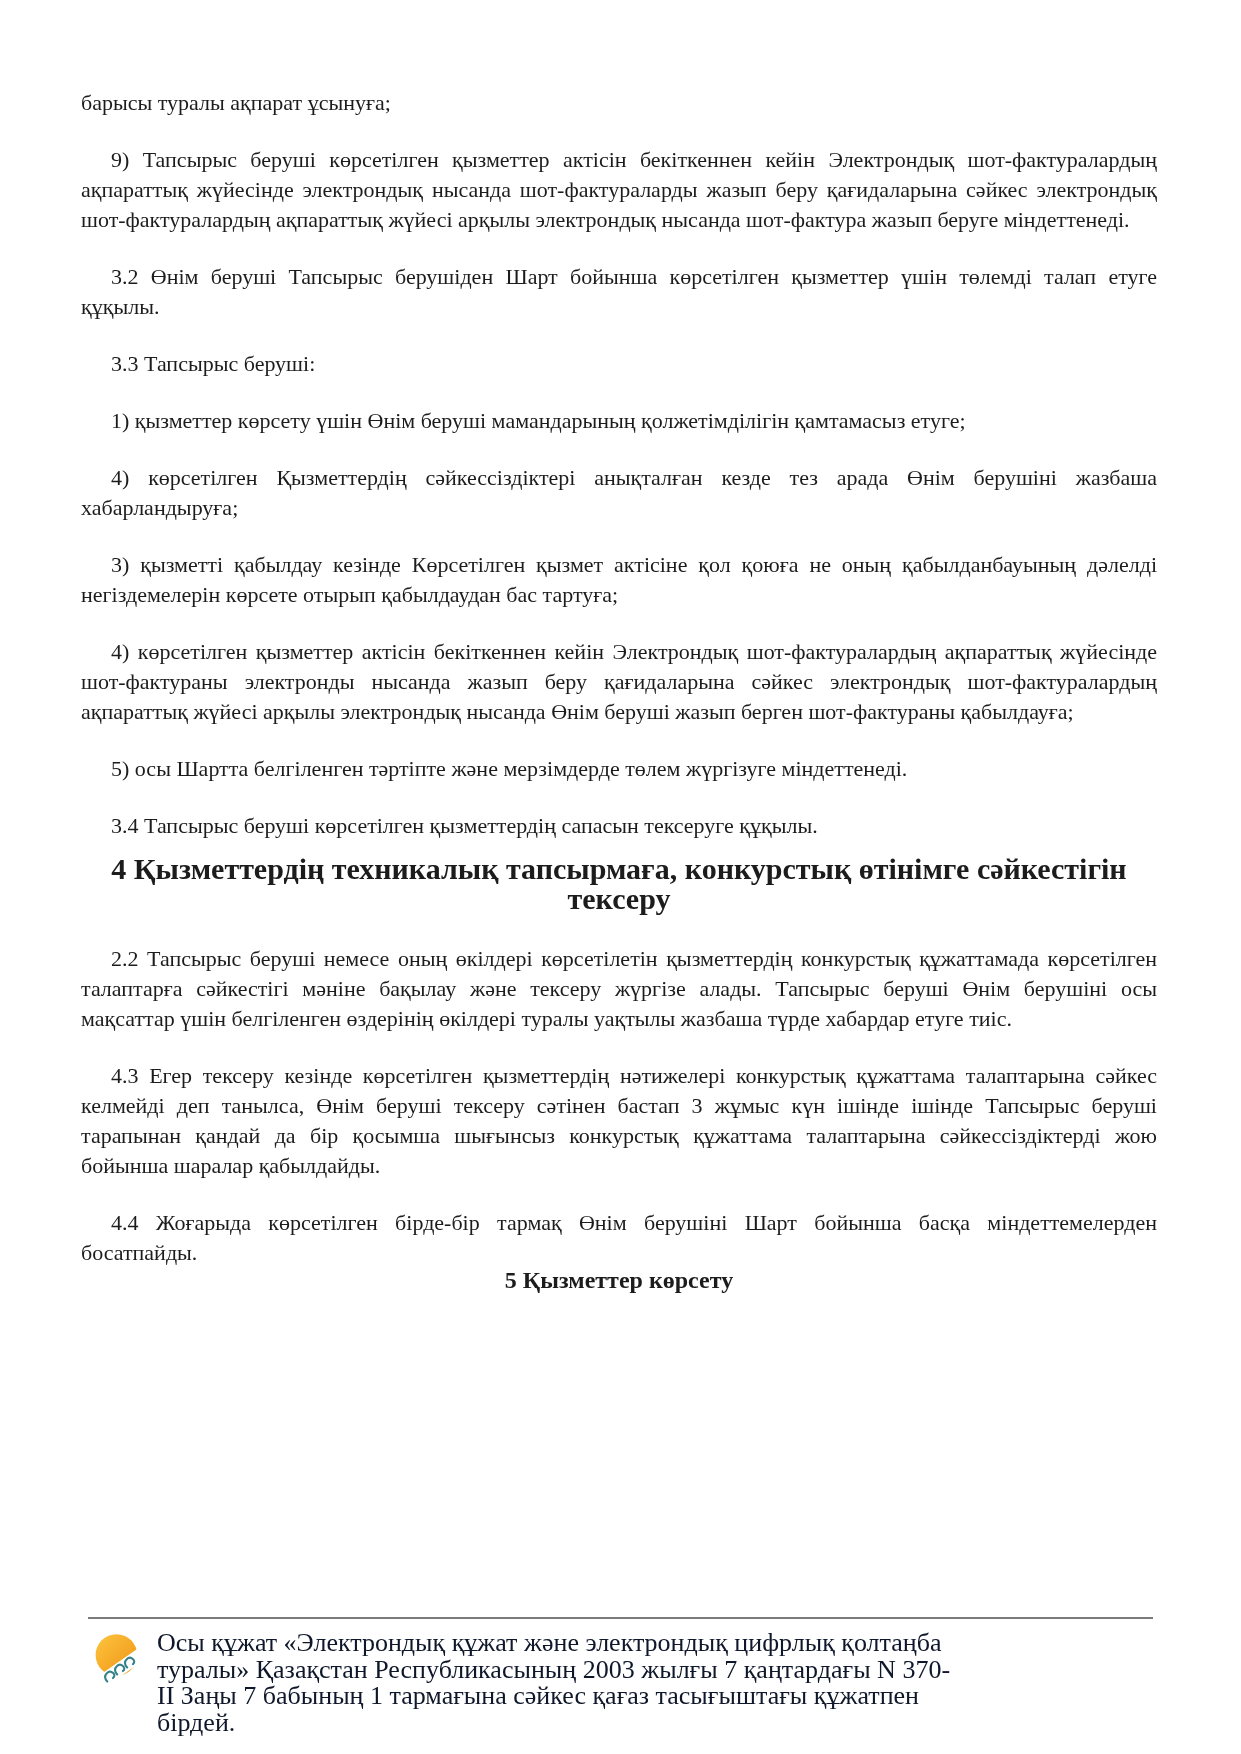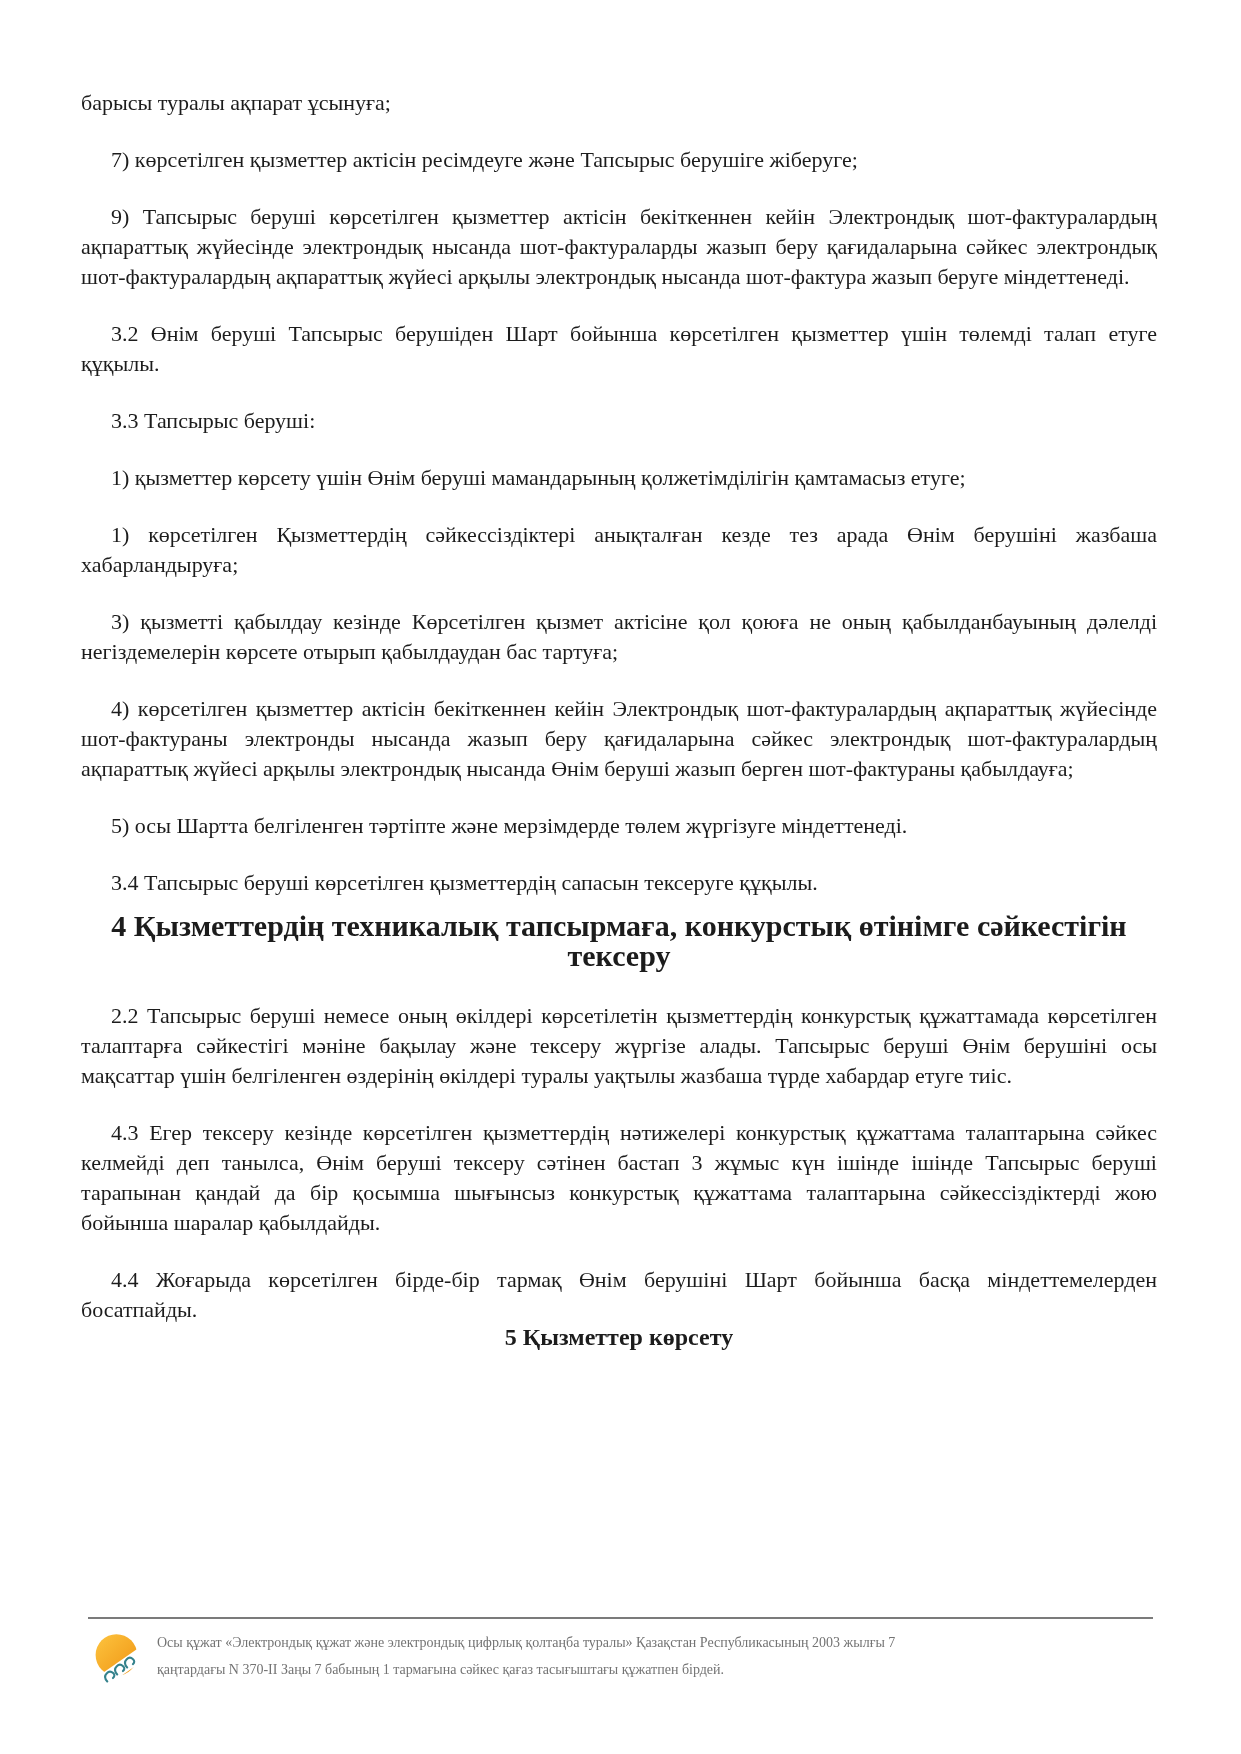--- a/index.html
+++ b/index.html
@@ -53,37 +53,36 @@
   .egov-logo {
     flex: none;
     width: 52px;
     height: 60px;
     margin: 3px 0 0 5px;
   }
   .egov-logo svg { width: 100%; height: 100%; display: block; }
   .footer-note {
     margin: 2px 0 0 12px;
     max-width: 800px;
-    font-size: 14px;
+    font-size: 26px;
     line-height: 26.5px;
-    color: #737373;
+    color: #0f172a;
     text-align: left;
   }
 </style>
 </head>
 <body>
 
 <main class="doc">
   <p class="para flush">барысы туралы ақпарат ұсынуға;</p>
-  <p class="para">7) көрсетілген қызметтер актісін ресімдеуге және Тапсырыс берушіге жіберуге;</p>
   <p class="para">9) Тапсырыс беруші көрсетілген қызметтер актісін бекіткеннен кейін Электрондық шот-фактуралардың ақпараттық жүйесінде электрондық нысанда шот-фактураларды жазып беру қағидаларына сәйкес электрондық шот-фактуралардың ақпараттық жүйесі арқылы электрондық нысанда шот-фактура жазып беруге міндеттенеді.</p>
   <p class="para">3.2 Өнім беруші Тапсырыс берушіден Шарт бойынша көрсетілген қызметтер үшін төлемді талап етуге құқылы.</p>
   <p class="para">3.3 Тапсырыс беруші:</p>
   <p class="para">1) қызметтер көрсету үшін Өнім беруші мамандарының қолжетімділігін қамтамасыз етуге;</p>
-  <p class="para">1) көрсетілген Қызметтердің сәйкессіздіктері анықталған кезде тез арада Өнім берушіні жазбаша хабарландыруға;</p>
+  <p class="para">4) көрсетілген Қызметтердің сәйкессіздіктері анықталған кезде тез арада Өнім берушіні жазбаша хабарландыруға;</p>
   <p class="para">3) қызметті қабылдау кезінде Көрсетілген қызмет актісіне қол қоюға не оның қабылданбауының дәлелді негіздемелерін көрсете отырып қабылдаудан бас тартуға;</p>
   <p class="para">4) көрсетілген қызметтер актісін бекіткеннен кейін Электрондық шот-фактуралардың ақпараттық жүйесінде шот-фактураны электронды нысанда жазып беру қағидаларына сәйкес электрондық шот-фактуралардың ақпараттық жүйесі арқылы электрондық нысанда Өнім беруші жазып берген шот-фактураны қабылдауға;</p>
   <p class="para">5) осы Шартта белгіленген тәртіпте және мерзімдерде төлем жүргізуге міндеттенеді.</p>
   <p class="para">3.4 Тапсырыс беруші көрсетілген қызметтердің сапасын тексеруге құқылы.</p>
 
   <h2 class="section-heading">4 Қызметтердің техникалық тапсырмаға, конкурстық өтінімге сәйкестігін тексеру</h2>
 
   <p class="para">2.2 Тапсырыс беруші немесе оның өкілдері көрсетілетін қызметтердің конкурстық құжаттамада көрсетілген талаптарға сәйкестігі мәніне бақылау және тексеру жүргізе алады. Тапсырыс беруші Өнім берушіні осы мақсаттар үшін белгіленген өздерінің өкілдері туралы уақтылы жазбаша түрде хабардар етуге тиіс.</p>
   <p class="para">4.3 Егер тексеру кезінде көрсетілген қызметтердің нәтижелері конкурстық құжаттама талаптарына сәйкес келмейді деп танылса, Өнім беруші тексеру сәтінен бастап 3 жұмыс күн ішінде ішінде Тапсырыс беруші тарапынан қандай да бір қосымша шығынсыз конкурстық құжаттама талаптарына сәйкессіздіктерді жою бойынша шаралар қабылдайды.</p>
   <p class="para">4.4 Жоғарыда көрсетілген бірде-бір тармақ Өнім берушіні Шарт бойынша басқа міндеттемелерден босатпайды.</p>

